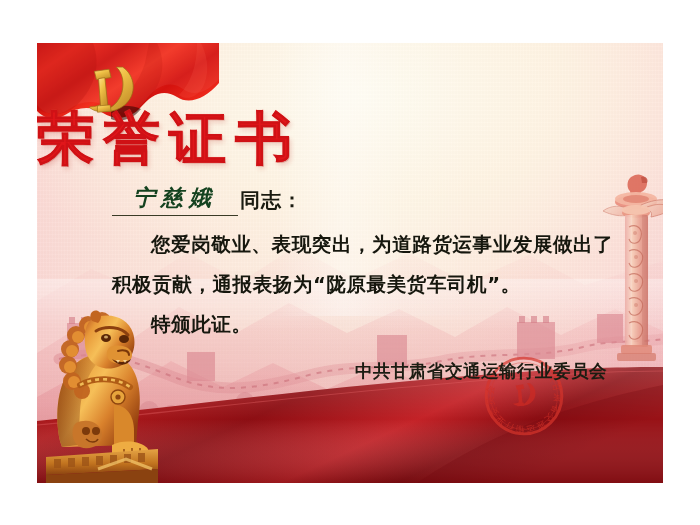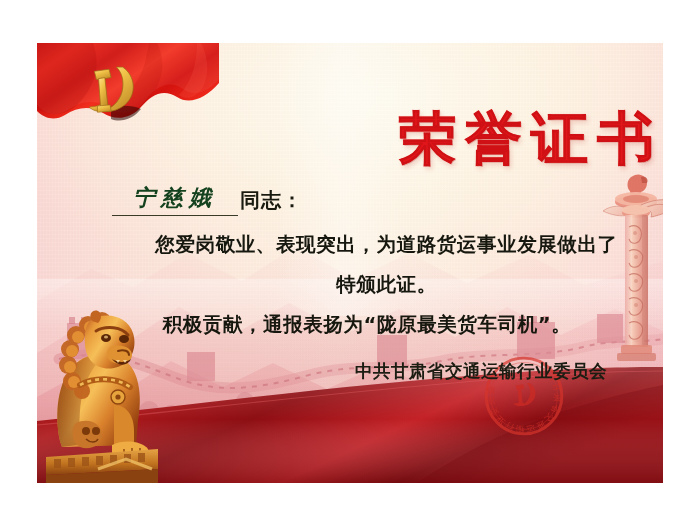--- a/index.html
+++ b/index.html
@@ -92,21 +92,21 @@
     left: 3px; bottom: 0px;
     width: 124px; height: 210px;
     pointer-events: none;
   }
   .lion svg { display: block; width: 100%; height: 100%; }
 
   
   .title {
     position: absolute;
     left: 0; right: 0; top: 58px;
-    text-align: right;
+    text-align: left;
     font-family: "DejaVu Serif", "Liberation Serif", serif;
     font-size: 57px;
     font-weight: 700;
     letter-spacing: 9px;
     color: #e0161a;
     text-shadow:
       0 0 1px rgba(255,120,110,.85),
       1px 1px 0 rgba(150,0,0,.22),
       2px 3px 5px rgba(180,30,20,.20);
     white-space: nowrap;
@@ -152,21 +152,20 @@
     margin-top: 32px;
   }
 
   .para-line {
     font-size: 19.5px;
     font-weight: 700;
     letter-spacing: 0.6px;
     line-height: 40px;
     color: #16170e;
     white-space: nowrap;
-    text-align: center;
   }
   .para-line.indent { padding-left: 39px; }
 
   
   .signature {
     position: absolute;
     right: 56px;
     top: 315px;
     text-align: center;
     z-index: 6;
@@ -498,22 +497,22 @@
     </div>
 
     <div class="title">荣誉证书</div>
 
     <div class="body-block">
       <div class="salutation">
         <span class="name-slot">宁慈娥</span><span class="salutation-suffix">同志：</span>
       </div>
 
       <div class="para-line indent">您爱岗敬业、表现突出，为道路货运事业发展做出了</div>
+      <div class="para-line">积极贡献，通报表扬为“陇原最美货车司机”。</div>
       <div class="para-line indent">特颁此证。</div>
-      <div class="para-line">积极贡献，通报表扬为“陇原最美货车司机”。</div>
     </div>
 
     <div class="seal">
       <svg viewBox="0 0 100 100">
         <defs>
           <path id="sealArc" d="M 50,50 m 0,-36 a 36,36 0 1,1 -0.1,0"></path>
         </defs>
         <circle cx="50" cy="50" r="44" fill="none" stroke="#d6352c" stroke-width="3.4" opacity="0.85"></circle>
         <circle cx="50" cy="50" r="39" fill="none" stroke="#d6352c" stroke-width="1" opacity="0.5"></circle>
         <text font-family="'DejaVu Sans','Liberation Sans',sans-serif" font-size="10.5" fill="#cf2f27" opacity="0.9" letter-spacing="1.2">

